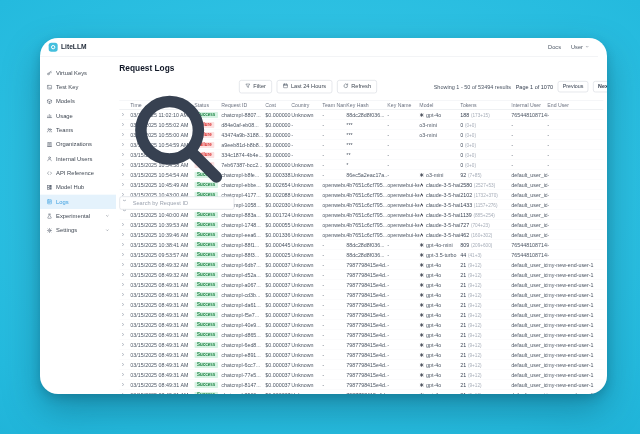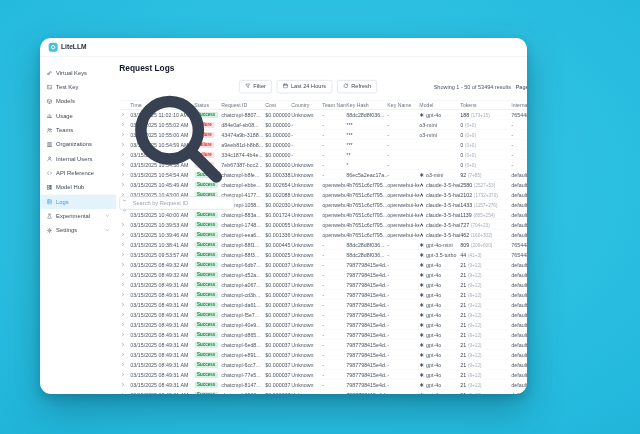--- a/index.html
+++ b/index.html
@@ -8,22 +8,22 @@
   body{
     position:relative; overflow:hidden;
     font-family:"Liberation Sans", sans-serif;
     background:
       radial-gradient(120% 115% at 50% 42%,
         var(--background-mid,#3ac9e8) 0%,
         var(--background-top,#24bade) 55%,
         var(--background-deep,#0f99c0) 115%);
   }
   .window{
-    position:absolute; left:40px; top:38px; width:487px; height:356px;
-    background:#fff; border-radius:11px; overflow:hidden;
+    position:absolute; left:40px; top:38px; width:567px; height:356px;
+    background:#fff; border-radius:18px; overflow:hidden;
     box-shadow:0 16px 36px rgba(5,55,75,.35), 0 4px 10px rgba(5,55,75,.22);
   }
   .scale{ width:1674px; height:1068px; transform:scale(.33333); transform-origin:0 0; color:#374151; }
 
   
   .topbar{ height:57px; display:flex; align-items:center; justify-content:space-between;
            padding:0 26px; border-bottom:2px solid #edeff2; }
   .brand{ display:flex; align-items:center; gap:10px; }
   .logo{ width:27px; height:27px; border-radius:8px; background:var(--brand-logo,#44bfdd);
          display:flex; align-items:center; justify-content:center; }

